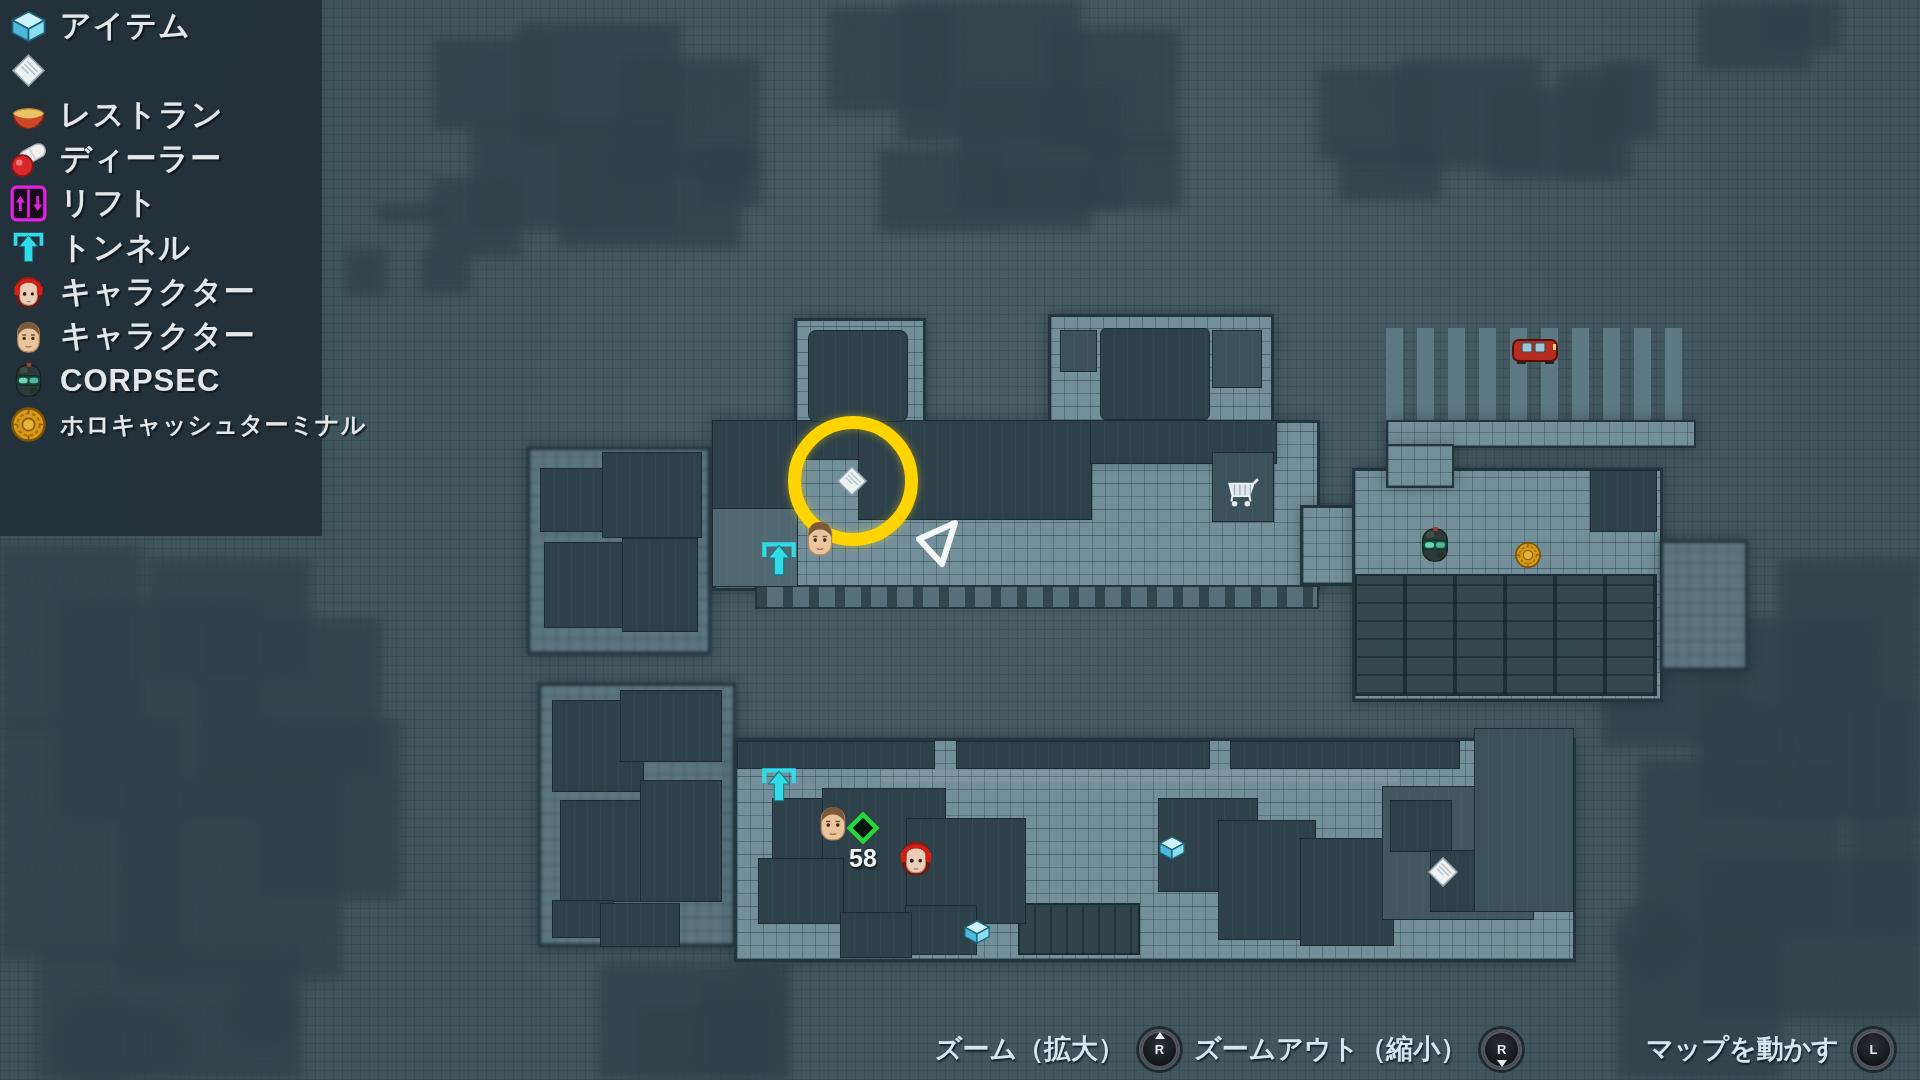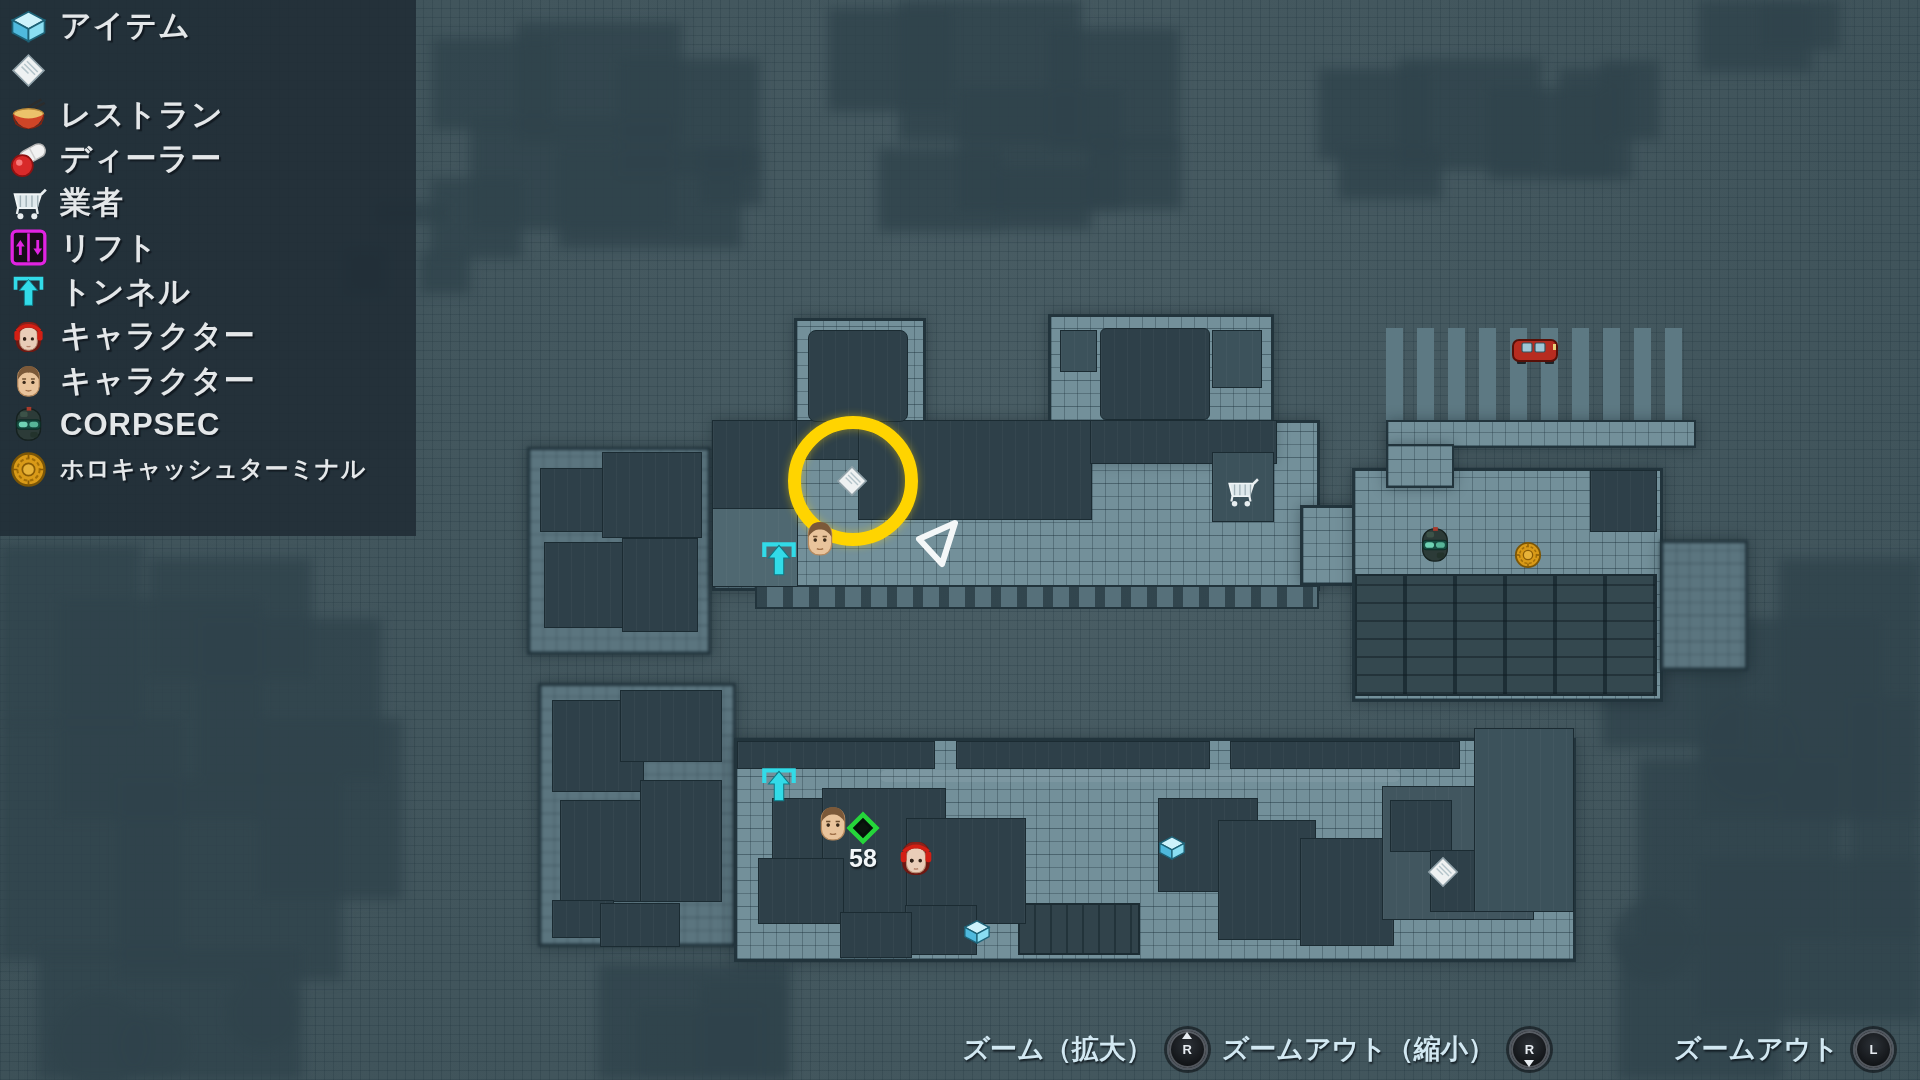--- a/index.html
+++ b/index.html
@@ -43,21 +43,21 @@
   
   #highlight-circle{position:absolute;width:104px;height:104px;border:13px solid #ffd400;
     border-radius:50%;transform:translate(-50%,-50%);
     box-shadow:0 0 8px rgba(255,212,0,.45), inset 0 0 8px rgba(255,212,0,.45);}
   
   .marker{position:absolute;transform:translate(-50%,-50%);line-height:0;}
   .marker svg{display:block;}
   .wp-label{position:absolute;transform:translate(-50%,-50%);color:#f2f6f8;font-size:25px;
     font-weight:700;text-shadow:1px 2px 2px #10181d;line-height:1;}
   
-  #legend{position:absolute;left:0;top:0;width:416px;height:536px;
+  #legend{position:absolute;left:0;top:0;width:322px;height:536px;
     background:rgba(32,44,54,.88);padding-top:4px;box-sizing:border-box;}
   .legend-row{display:flex;align-items:center;height:44.3px;padding-left:8px;gap:12px;}
   .legend-icon{width:40px;height:40px;display:flex;align-items:center;justify-content:center;flex:0 0 40px;}
   .legend-icon svg{width:37px;height:37px;}
   .legend-label{color:#e4e7e9;font-weight:700;font-size:31px;letter-spacing:1px;
     text-shadow:2px 2px 1px rgba(16,24,30,.85);white-space:nowrap;}
   .legend-row.small .legend-label{font-size:24px;}
   
   #controls{position:absolute;right:0;bottom:0;height:62px;display:flex;align-items:center;
     justify-content:flex-end;padding-right:26px;gap:14px;color:#d2e8f2;font-size:27px;font-weight:700;
@@ -361,33 +361,20 @@
               <path d="M18,5 v11" stroke="#cfcfcf" stroke-width="1.2"></path>
             </g>
             <circle cx="10" cy="20" r="8.5" fill="#d82a2a" stroke="#8e1212" stroke-width="1.4"></circle>
             <circle cx="7.5" cy="17.5" r="2.6" fill="#ff9090" opacity=".8"></circle>
           </svg>
         </span>
       <span class="legend-label">ディーラー</span>
     </div>
     <div class="legend-row">
       <span class="legend-icon">
-          <svg viewBox="0 0 32 30">
-            <path d="M27,7 L31,3" stroke="#e8eef0" stroke-width="2.4" fill="none"></path>
-            <polygon points="4,7 27,7 23,19 7,19" fill="#dfe9ec" stroke="#f0f5f6" stroke-width="1.6"></polygon>
-            <path d="M9,8 v10 M14,8 v10 M19,8 v10 M24,8 v10" stroke="#9fb0b6" stroke-width="1.2"></path>
-            <path d="M7,19 L6,24 M23,19 L24,24" stroke="#e8eef0" stroke-width="2"></path>
-            <circle cx="9" cy="26" r="2.6" fill="#e8eef0"></circle>
-            <circle cx="21" cy="26" r="2.6" fill="#e8eef0"></circle>
-          </svg>
-        </span>
-      <span class="legend-label">業者</span>
-    </div>
-    <div class="legend-row">
-      <span class="legend-icon">
           <svg viewBox="0 0 34 34">
             <rect x="2" y="2" width="30" height="30" rx="4" fill="#170d18" stroke="#e123e1" stroke-width="3"></rect>
             <path d="M17,4 V30" stroke="#e123e1" stroke-width="2.4"></path>
             <polygon points="9.5,16 13.5,10 17.5,16 14.8,16 14.8,24 12.2,24 12.2,16" transform="translate(-4 0)" fill="#e123e1"></polygon>
             <polygon points="20.5,18 24.5,24 28.5,18 25.8,18 25.8,10 23.2,10 23.2,18" transform="translate(1 0)" fill="#e123e1"></polygon>
           </svg>
         </span>
       <span class="legend-label">リフト</span>
     </div>
     <div class="legend-row">
@@ -459,18 +446,18 @@
   <div id="controls">
     <span class="ctrl-label">ズーム（拡大）</span>
     <span class="stick up">
       <span class="stick-letter">R</span>
     </span>
     <span class="ctrl-label">ズームアウト（縮小）</span>
     <span class="stick down">
       <span class="stick-letter">R</span>
     </span>
     <span class="gap-big"></span>
-    <span class="ctrl-label">ズームアウト</span>
+    <span class="ctrl-label">マップを動かす</span>
     <span class="stick">
       <span class="stick-letter">L</span>
     </span>
   </div>
 </div>
 
 </body></html>

